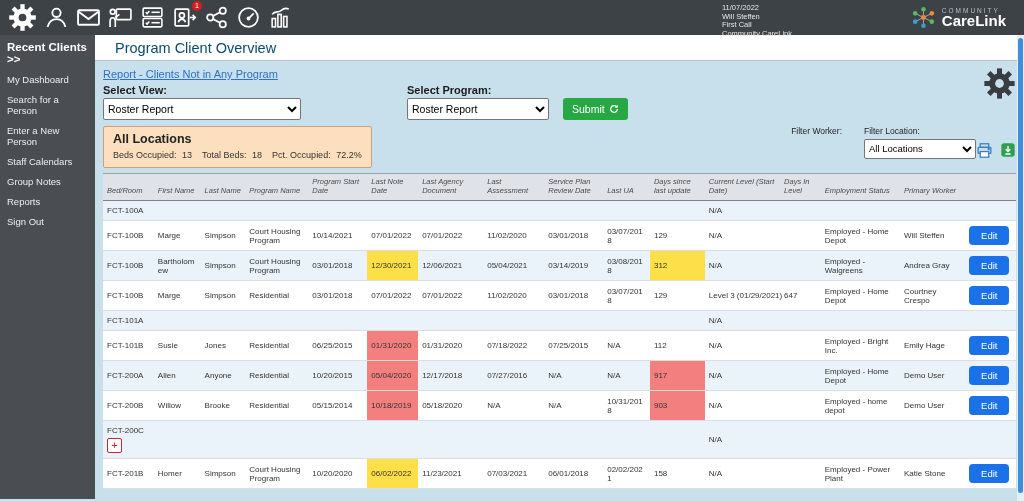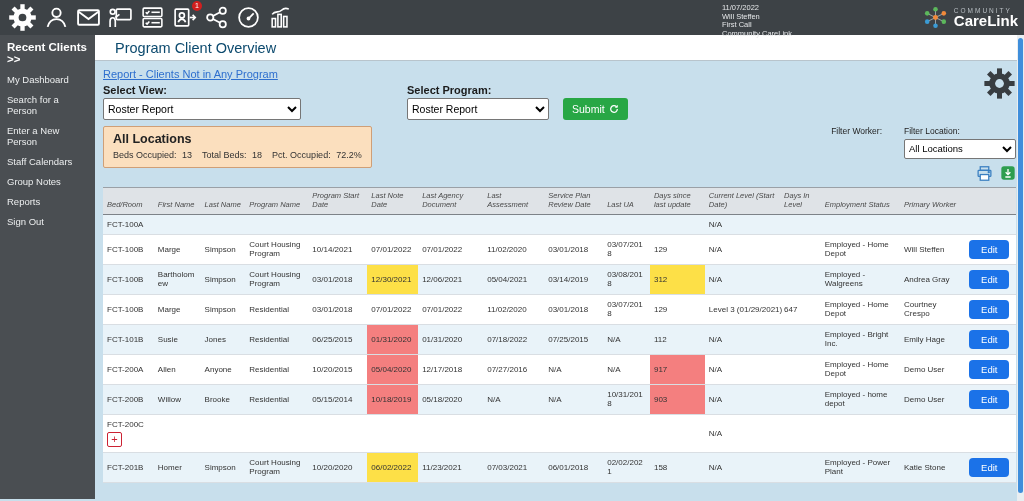--- a/index.html
+++ b/index.html
@@ -12,21 +12,21 @@
   .topbar-icons { display:flex; align-items:center; gap:7px; color:#fff; }
   .tb-icon { width:25px; height:25px; display:block; }
   .tb-icon svg { width:100%; height:100%; }
   .tb-icon.big { width:29px; height:29px; }
   .badge-wrap { position:relative; }
   .badge { position:absolute; top:-4px; right:-5px; background:#d21f1f; color:#fff;
            font-size:7px; line-height:10px; width:10px; height:10px; text-align:center;
            border-radius:50%; }
   .tb-info { position:absolute; left:722px; top:4px; color:#e4e6e8; font-size:7.5px;
              line-height:8.5px; }
-  .tb-logo { position:absolute; right:6px; top:4px; display:flex; align-items:center; gap:5px; }
+  .tb-logo { position:absolute; right:18px; top:4px; display:flex; align-items:center; gap:5px; }
   .logo-net { width:27px; height:27px; }
   .logo-txt .l1 { font-size:6.5px; letter-spacing:2px; color:#b9bfc4; }
   .logo-txt .l2 { font-size:15px; font-weight:bold; color:#fff; line-height:14px; }
 
   
   .app { display:flex; height:464px; }
   .sidebar { width:95px; background:#4a4e52; flex-shrink:0; padding:6px 7px; }
   .side-head { color:#fff; font-size:11.5px; font-weight:bold; margin-bottom:9px; cursor:pointer; }
   .side-item { color:#eceeef; font-size:9.5px; margin-bottom:9px; cursor:pointer; }
   .main { flex:1; display:flex; flex-direction:column; min-width:0; }
@@ -53,21 +53,21 @@
   .content-gear { position:absolute; top:6px; right:8px; width:33px; height:33px; color:#383d41;
                   cursor:pointer; }
 
   .mid-row { display:flex; justify-content:space-between; align-items:flex-start; margin-top:6px; }
   .summary-box { background:#fbdfbe; border:1px solid #cf9f77; border-radius:2px;
                  padding:5px 9px 7px; min-width:212px; }
   .summary-title { font-size:12.5px; font-weight:bold; color:#222; margin-bottom:4px; }
   .summary-stats { font-size:9px; color:#333; display:flex; gap:10px; }
   .summary-stats b { font-weight:normal; margin-left:3px; }
 
-  .filters { display:flex; flex-direction:column; align-items:flex-end; }
+  .filters { display:flex; flex-direction:row; align-items:flex-end; }
   .filter-row { display:flex; gap:22px; }
   .filter-label { font-size:8.5px; color:#222; margin-bottom:2px; }
   .sel-filter { width:112px; height:20px; font-size:9.5px; }
   .icon-row { display:flex; gap:7px; margin-top:6px; align-items:center; }
   .print-icon { width:17px; height:17px; cursor:pointer; }
   .dl-icon { width:16px; height:16px; cursor:pointer; }
 
   
   table { width:100%; margin-top:5px; border-collapse:collapse; table-layout:fixed; }
   thead th { background:#dfe3e7; font-style:italic; font-weight:normal; font-size:7.5px;
@@ -402,20 +402,38 @@
               <td>03/01/2018</td>
               <td>03/07/2018</td>
               <td>129</td>
               <td class="lvl">Level 3 (01/29/2021)</td>
               <td>647</td>
               <td>Employed - Home Depot</td>
               <td>Courtney Crespo</td>
               <td><button class="edit-btn">Edit</button></td>
             </tr>
             <tr>
+              <td>FCT-101A</td>
+              <td></td>
+              <td></td>
+              <td></td>
+              <td></td>
+              <td></td>
+              <td></td>
+              <td></td>
+              <td></td>
+              <td></td>
+              <td></td>
+              <td class="lvl">N/A</td>
+              <td></td>
+              <td></td>
+              <td></td>
+              <td></td>
+            </tr>
+            <tr>
               <td>FCT-101B</td>
               <td>Susie</td>
               <td>Jones</td>
               <td>Residential</td>
               <td>06/25/2015</td>
               <td class="hl-red">01/31/2020</td>
               <td>01/31/2020</td>
               <td>07/18/2022</td>
               <td>07/25/2015</td>
               <td>N/A</td>

